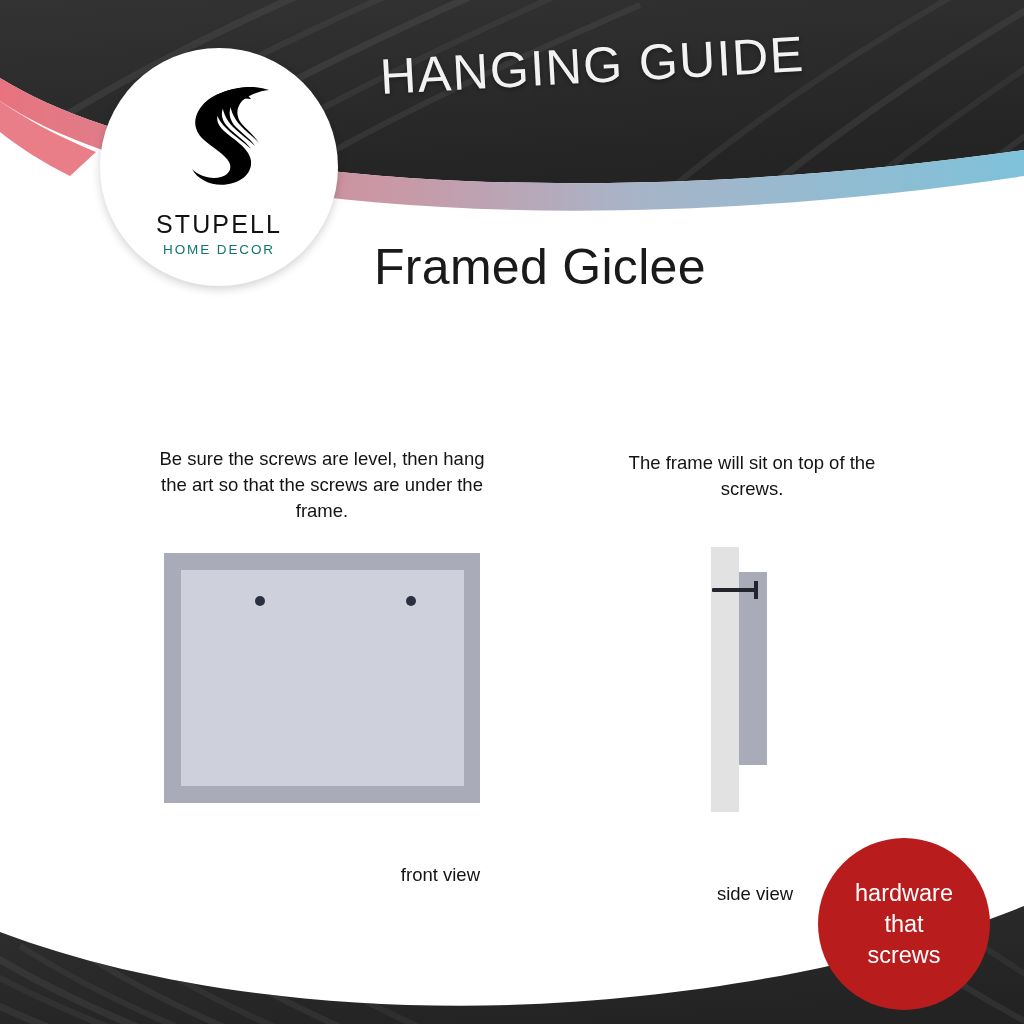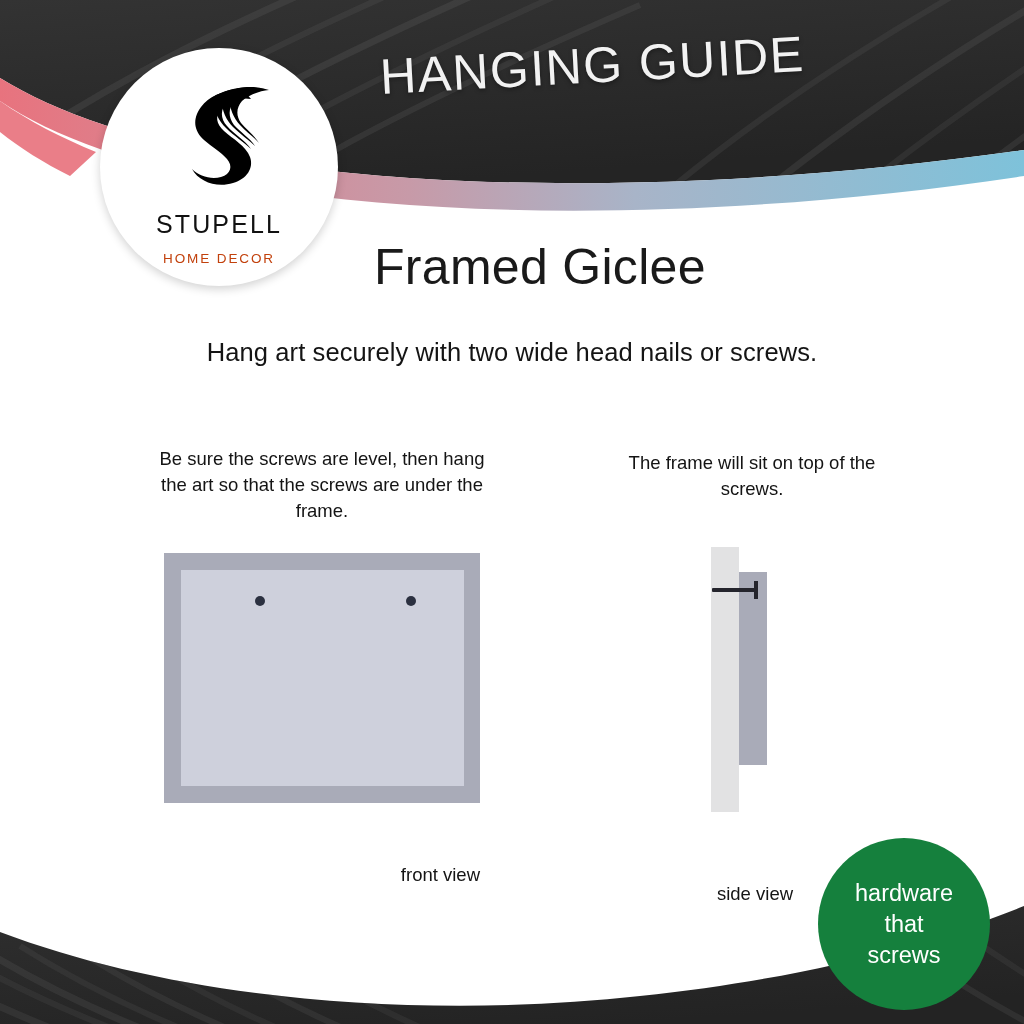--- a/index.html
+++ b/index.html
@@ -48,22 +48,22 @@
   .logo-name {
     font-size: 25px;
     letter-spacing: 2.1px;
     color: #111111;
     margin-top: 16px;
     font-weight: 400;
   }
   .logo-sub {
     font-size: 13.5px;
     letter-spacing: 1.9px;
-    color: #c2410c;
-    margin-top: 12px;
+    color: #0f766e;
+    margin-top: 3px;
     font-weight: 400;
   }
 
   
   .header-title {
     position: absolute;
     left: 380px;
     top: 48px;
     width: 520px;
     font-size: 50px;
@@ -203,21 +203,21 @@
   .label-side  { left: 680px; top: 845px; width: 150px; text-align: center; margin-top: 38px; }
 
   
   .hw-badge {
     position: absolute;
     left: 818px;
     top: 838px;
     width: 172px;
     height: 172px;
     border-radius: 50%;
-    background: #15803d;
+    background: #b91c1c;
     display: flex;
     flex-direction: column;
     align-items: center;
     justify-content: center;
     color: #ffffff;
     font-size: 23.5px;
     line-height: 31px;
     font-weight: 400;
   }
 </style>
@@ -303,21 +303,20 @@
         <path d="M71,20 C82,13 97,12 110,16 C100,17 90,21 83,27 C77,34 77,42 82,49
                  C87,55 95,61 100,69 C95,63 87,58 81,51 C73,43 69,29 71,20 Z"></path>
       </g>
     </svg>
     <div class="logo-name">STUPELL</div>
     <div class="logo-sub">HOME DECOR</div>
   </div>
 
   <div class="product-subtitle">Framed Giclee</div>
 
-  <div class="main-instruction">Hang art securely with two wide head nails or screws.</div>
 
   <div class="caption caption-right">The frame will sit on top of the screws.</div>
 
   <div class="caption caption-left">Be sure the screws are level, then hang the art so that the screws are under the frame.</div>
 
   <div class="front-view">
     <div class="front-view-inner">
       <div class="screw-dot screw-dot-left"></div>
       <div class="screw-dot screw-dot-right"></div>
     </div>

